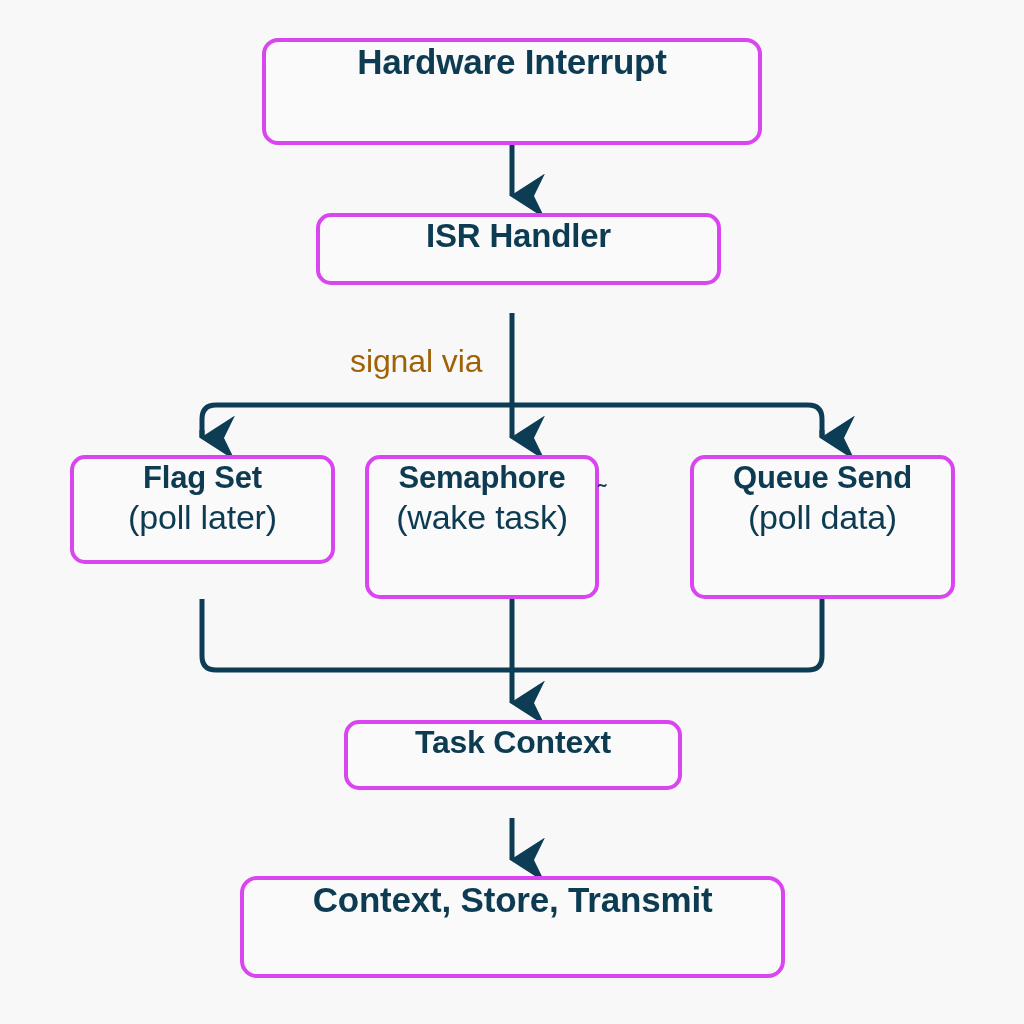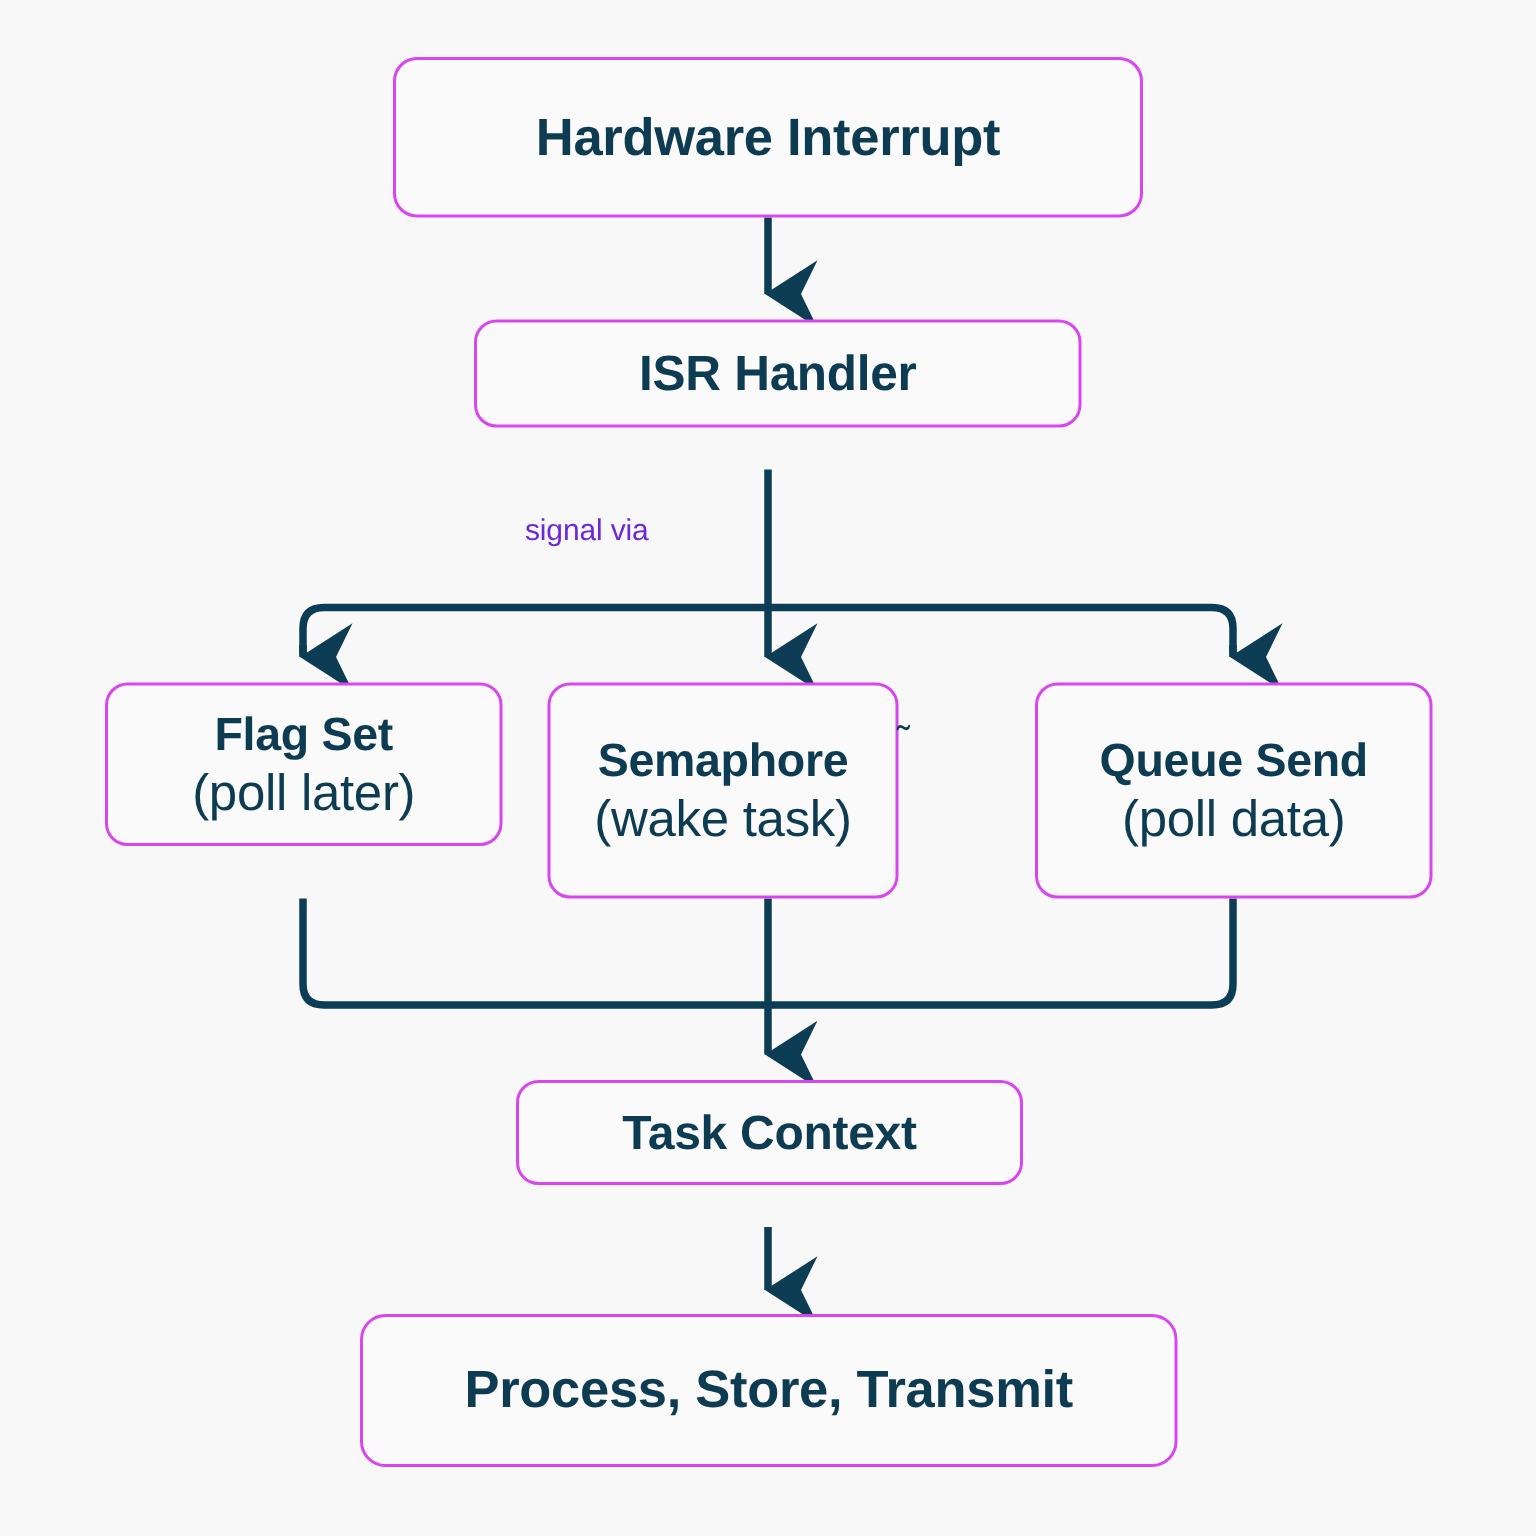--- a/index.html
+++ b/index.html
@@ -21,26 +21,26 @@
     left: 0;
     top: 0;
     width: 1024px;
     height: 1024px;
     pointer-events: none;
   }
   .node {
     position: absolute;
     box-sizing: border-box;
     background: #fafafa;
-    border: 2px solid #d946ef;
+    border: 4px solid #d946ef;
     border-radius: 15px;
     display: flex;
     flex-direction: column;
     align-items: center;
-    justify-content: center;
+    justify-content: flex-start;
     text-align: center;
     color: #0d3b52;
     z-index: 3;
   }
   .node .title {
     font-weight: bold;
     letter-spacing: -0.2px;
     white-space: nowrap;
   }
   .node .sub {
@@ -63,22 +63,22 @@
 
   #node-task-context { left: 344px; top: 720px; width: 338px; height: 70px; }
   #node-task-context .title { font-size: 32px; }
 
   #node-process-store-transmit { left: 240px; top: 876px; width: 545px; height: 102px; border-radius: 17px; }
   #node-process-store-transmit .title { font-size: 35px; }
 
   
   .edge-label {
     position: absolute;
-    color: #6d28d9;
-    font-size: 20px;
+    color: #a16207;
+    font-size: 32px;
     font-weight: normal;
     letter-spacing: -0.1px;
     white-space: nowrap;
     z-index: 4;
   }
   #edge-label-signal-via { left: 350px; top: 343px; }
 
   
   .artifact-glyph {
     position: absolute;
@@ -143,16 +143,16 @@
   <div class="node branch" id="node-queue-send">
     <span class="title">Queue Send</span>
     <span class="sub">(poll data)</span>
   </div>
 
   <div class="node" id="node-task-context">
     <span class="title">Task Context</span>
   </div>
 
   <div class="node" id="node-process-store-transmit">
-    <span class="title">Process, Store, Transmit</span>
+    <span class="title">Context, Store, Transmit</span>
   </div>
 
 </div>
 
 </body></html>

